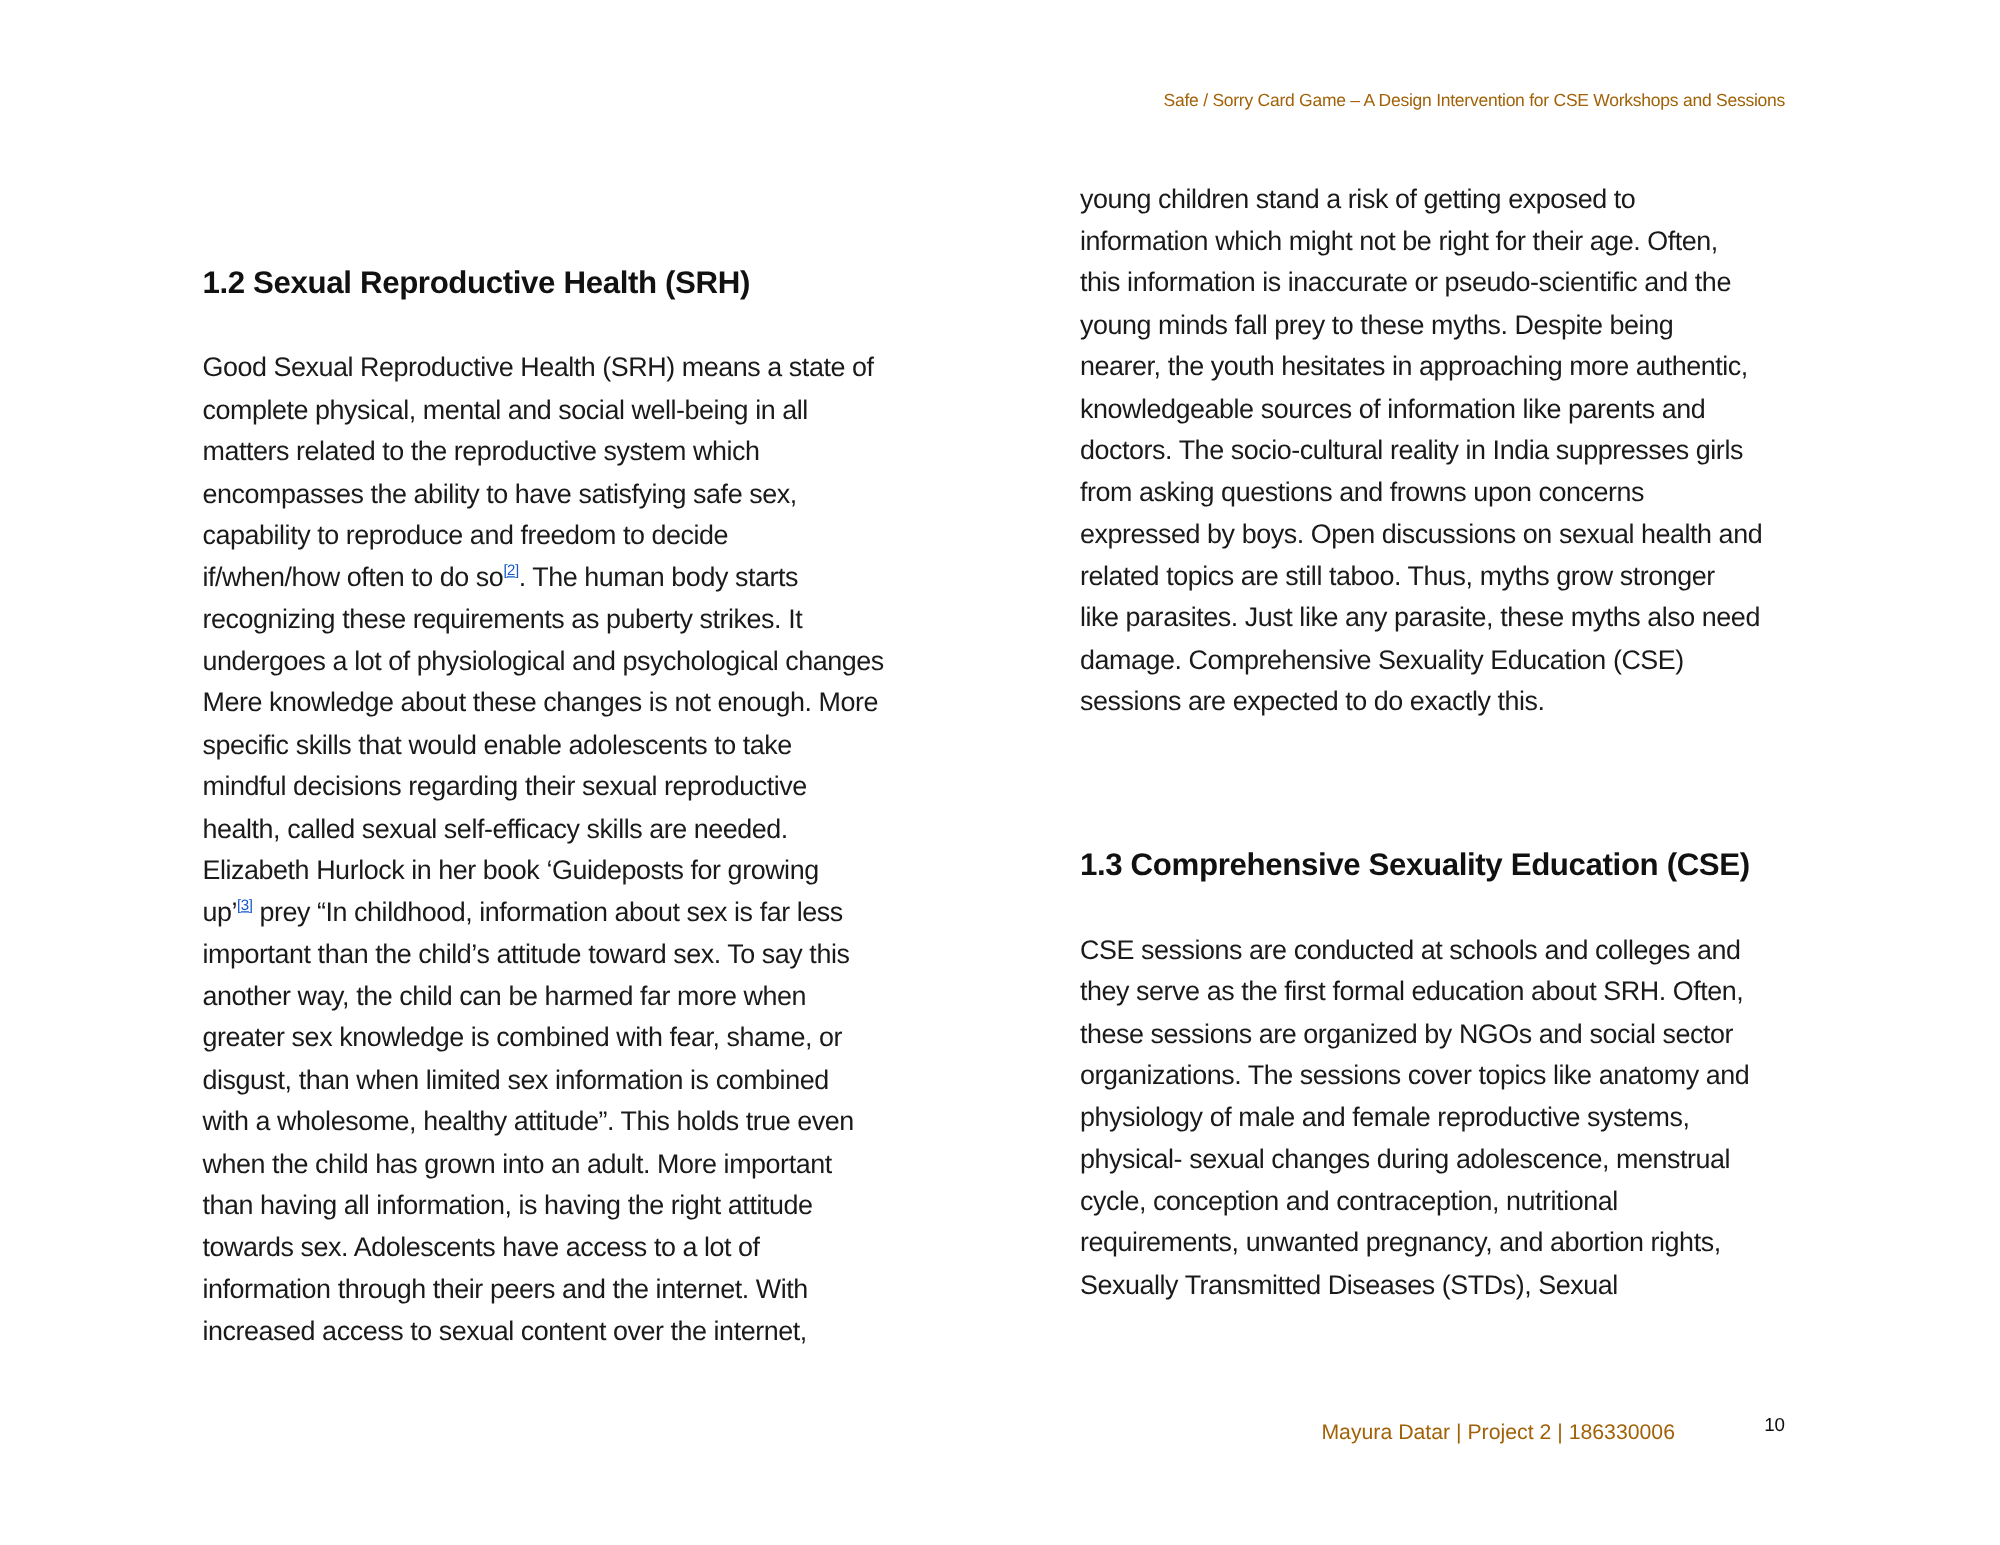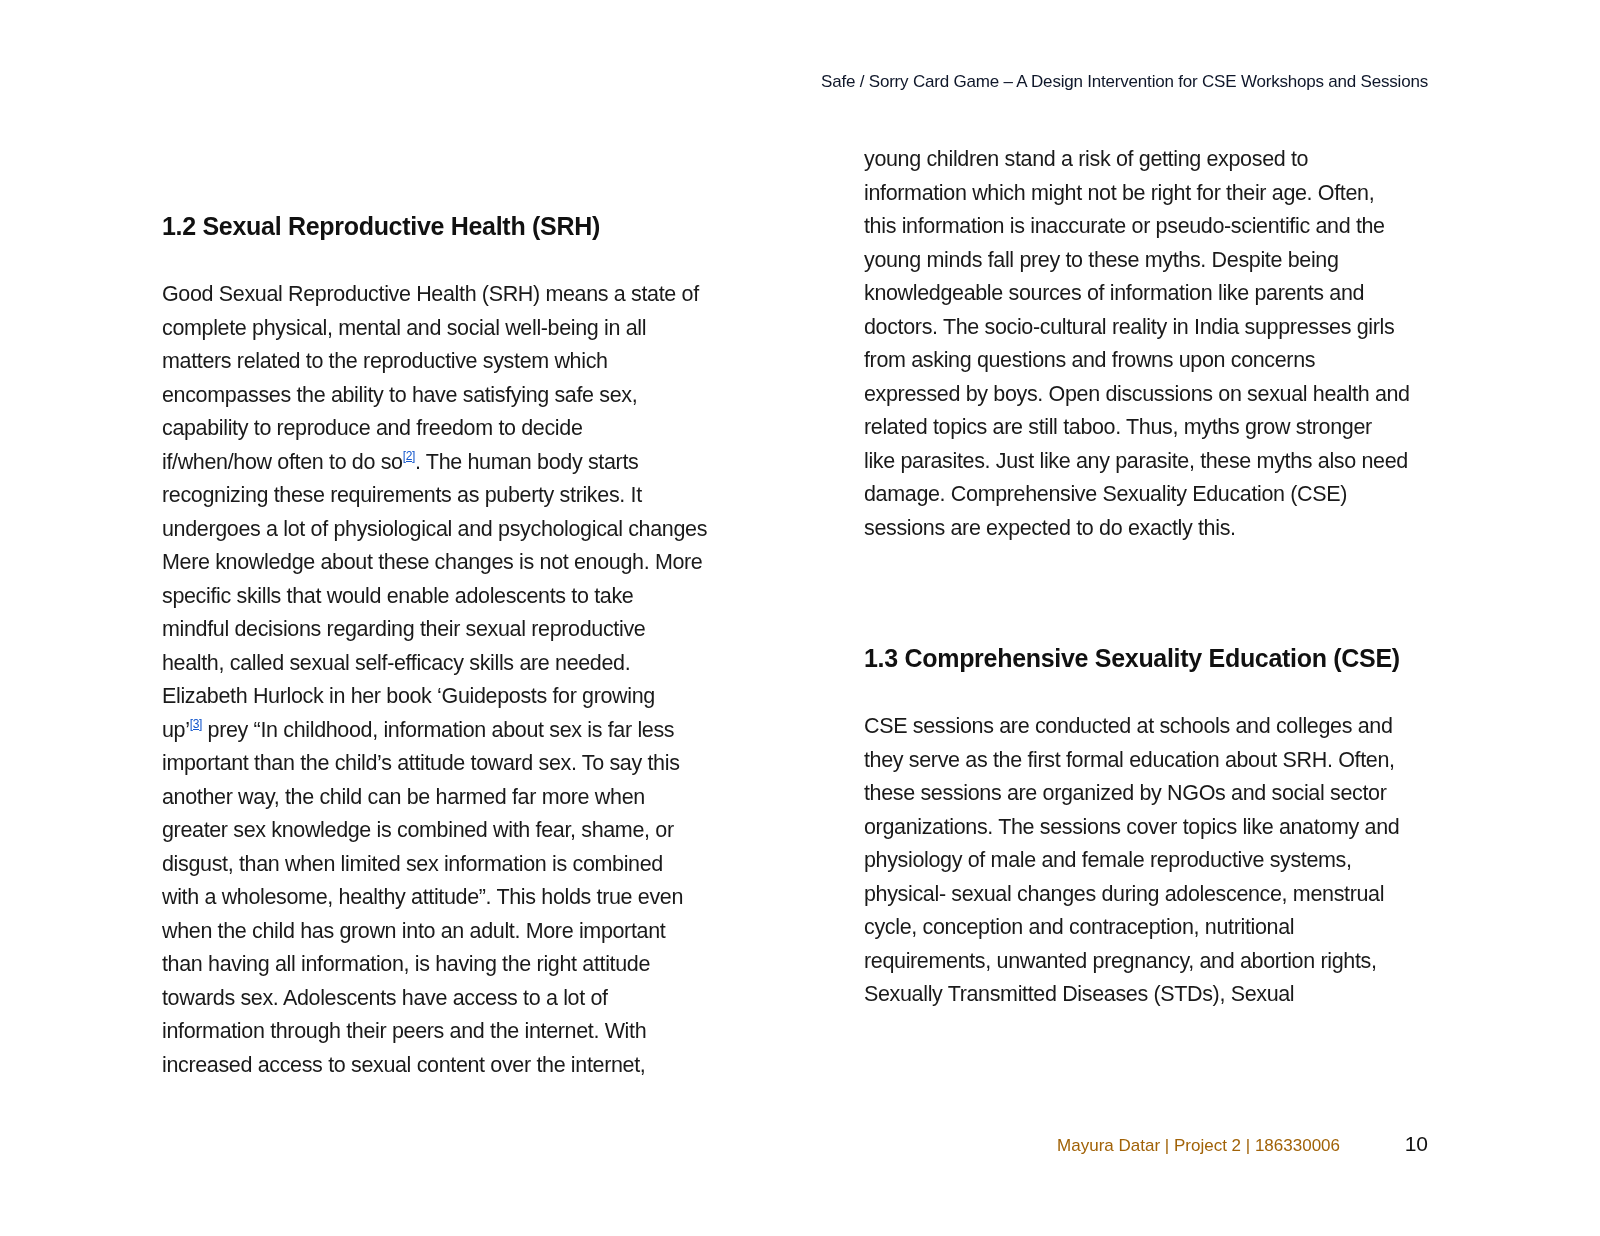--- a/index.html
+++ b/index.html
@@ -1,30 +1,30 @@
 <!DOCTYPE html>
 <html><head>
 <meta charset="utf-8">
 <style>
   html, body { margin: 0; padding: 0; background: #ffffff; }
   body { width: 1600px; height: 1236px; position: relative; overflow: hidden;
          font-family: "Liberation Sans", sans-serif; color: #1a1a1a; }
-  .header { position: absolute; top: 72px; right: 172px; font-size: 17px; color: #0f172a;
+  .header { position: absolute; top: 72px; right: 172px; font-size: 14px; color: #a16207;
             letter-spacing: -0.2px; white-space: nowrap; }
   .col { position: absolute; }
   .col-left { left: 162px; top: 208px; width: 620px; }
   .col-right { left: 840px; top: 143px; width: 630px; margin-left: 24px; }
   h2 { margin: 0; font-size: 25px; font-weight: bold; color: #111; letter-spacing: -0.3px; line-height: 36px; }
   .para { margin: 0; font-size: 21.5px; line-height: 33.5px; letter-spacing: -0.35px; }
   .line { display: block; white-space: nowrap; }
   .gap-h-p { height: 34px; }
   .gap-p-h { height: 95px; }
   sup.ref { font-size: 12px; color: #1155cc; text-decoration: underline; vertical-align: 9px; line-height: 0; cursor: pointer; }
   .footer { position: absolute; top: 1136px; right: 260px; font-size: 17px; color: #a16207; white-space: nowrap; }
-  .page-num { position: absolute; top: 1132px; right: 172px; font-size: 21px; color: #111; }
+  .page-num { position: absolute; top: 1132px; right: 172px; font-size: 15px; color: #111; }
 </style>
 </head>
 <body>
 
 <div class="header">Safe / Sorry Card Game – A Design Intervention for CSE Workshops and Sessions</div>
 
 <div class="col col-left">
   <h2>1.2 Sexual Reproductive Health (SRH)</h2>
   <div class="gap-h-p"></div>
   <p class="para">
@@ -54,20 +54,21 @@
     <span class="line">increased access to sexual content over the internet,</span>
   </p>
 </div>
 
 <div class="col col-right">
   <p class="para">
     <span class="line">young children stand a risk of getting exposed to</span>
     <span class="line">information which might not be right for their age. Often,</span>
     <span class="line">this information is inaccurate or pseudo-scientific and the</span>
     <span class="line">young minds fall prey to these myths. Despite being</span>
+    <span class="line">nearer, the youth hesitates in approaching more authentic,</span>
     <span class="line">knowledgeable sources of information like parents and</span>
     <span class="line">doctors. The socio-cultural reality in India suppresses girls</span>
     <span class="line">from asking questions and frowns upon concerns</span>
     <span class="line">expressed by boys. Open discussions on sexual health and</span>
     <span class="line">related topics are still taboo. Thus, myths grow stronger</span>
     <span class="line">like parasites. Just like any parasite, these myths also need</span>
     <span class="line">damage. Comprehensive Sexuality Education (CSE)</span>
     <span class="line">sessions are expected to do exactly this.</span>
   </p>
   <div class="gap-p-h"></div>

